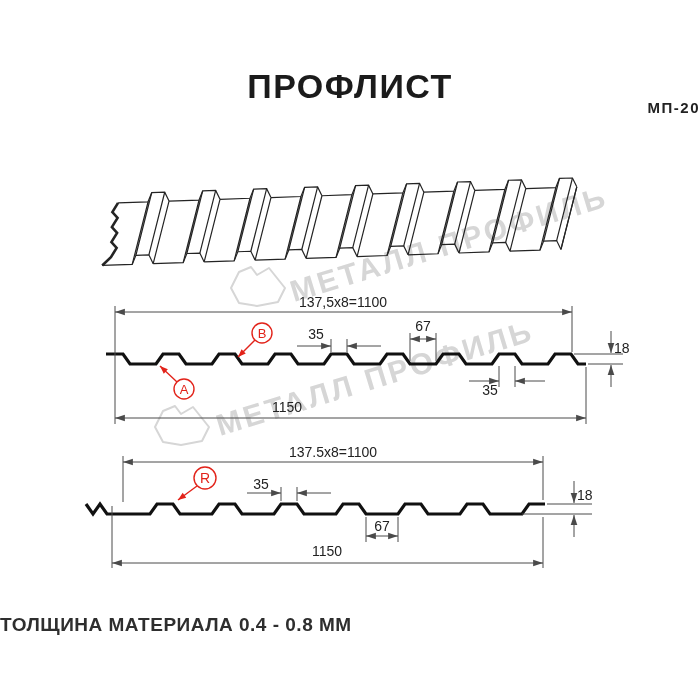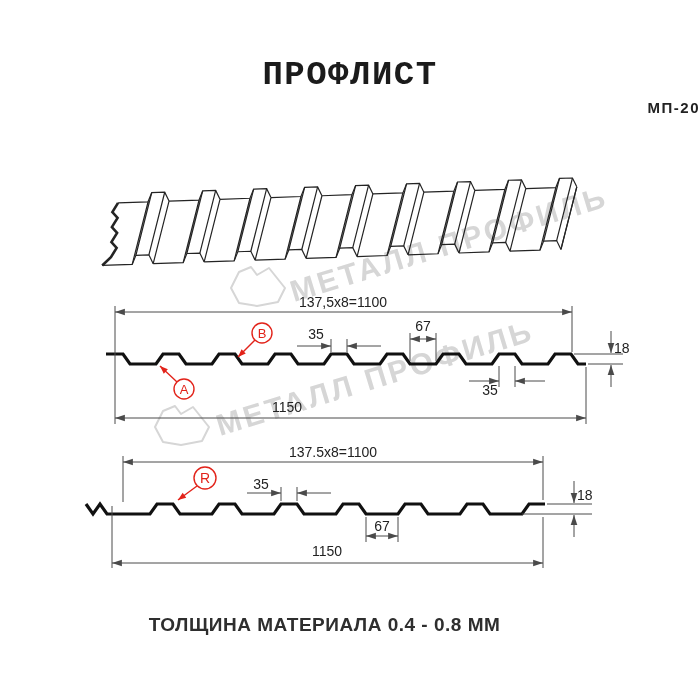--- a/index.html
+++ b/index.html
@@ -1,22 +1,22 @@
 <!DOCTYPE html>
 <html><head>
 <meta charset="utf-8">
 <style>
   html,body{margin:0;padding:0;background:#fff;}
   #page{position:relative;width:700px;height:700px;background:#ffffff;overflow:hidden;
         font-family:"Liberation Sans",sans-serif;}
-  #title{position:absolute;top:56px;left:0;width:700px;text-align:center;
-         font-size:34px;font-weight:800;letter-spacing:1.5px;color:#1b1b1b;margin:0;font-family:Liberation Mono, monospace;}
+  #title{position:absolute;top:67px;left:0;width:700px;text-align:center;
+         font-size:34px;font-weight:800;letter-spacing:1.5px;color:#1b1b1b;margin:0;}
   #subtitle{position:absolute;top:99px;left:0;width:700px;text-align:right;
          font-size:15px;font-weight:600;letter-spacing:1.5px;color:#222;}
-  #footer{position:absolute;top:614px;left:0;width:649px;text-align:center;
+  #footer{position:absolute;top:614px;left:0;width:649px;
          font-size:19px;font-weight:600;letter-spacing:0.5px;color:#2e2e2e;}
   svg{position:absolute;top:0;left:0;}
   .dim{font-size:14px;fill:#222;}
   .mid{text-anchor:middle;}
   .lbl{font-size:13px;fill:#E2231A;text-anchor:middle;font-weight:400;}
   .wmtext{font-size:30px;font-weight:700;letter-spacing:3px;fill:#d6d6d6;}
   .thin{stroke:#4a4a4a;stroke-width:1;fill:none;}
   .prof{stroke:#111;stroke-width:3.2;fill:none;stroke-linejoin:miter;}
   .red{stroke:#E2231A;stroke-width:1.4;fill:none;}
   .sheet{stroke:#242424;stroke-width:1.2;fill:none;}

